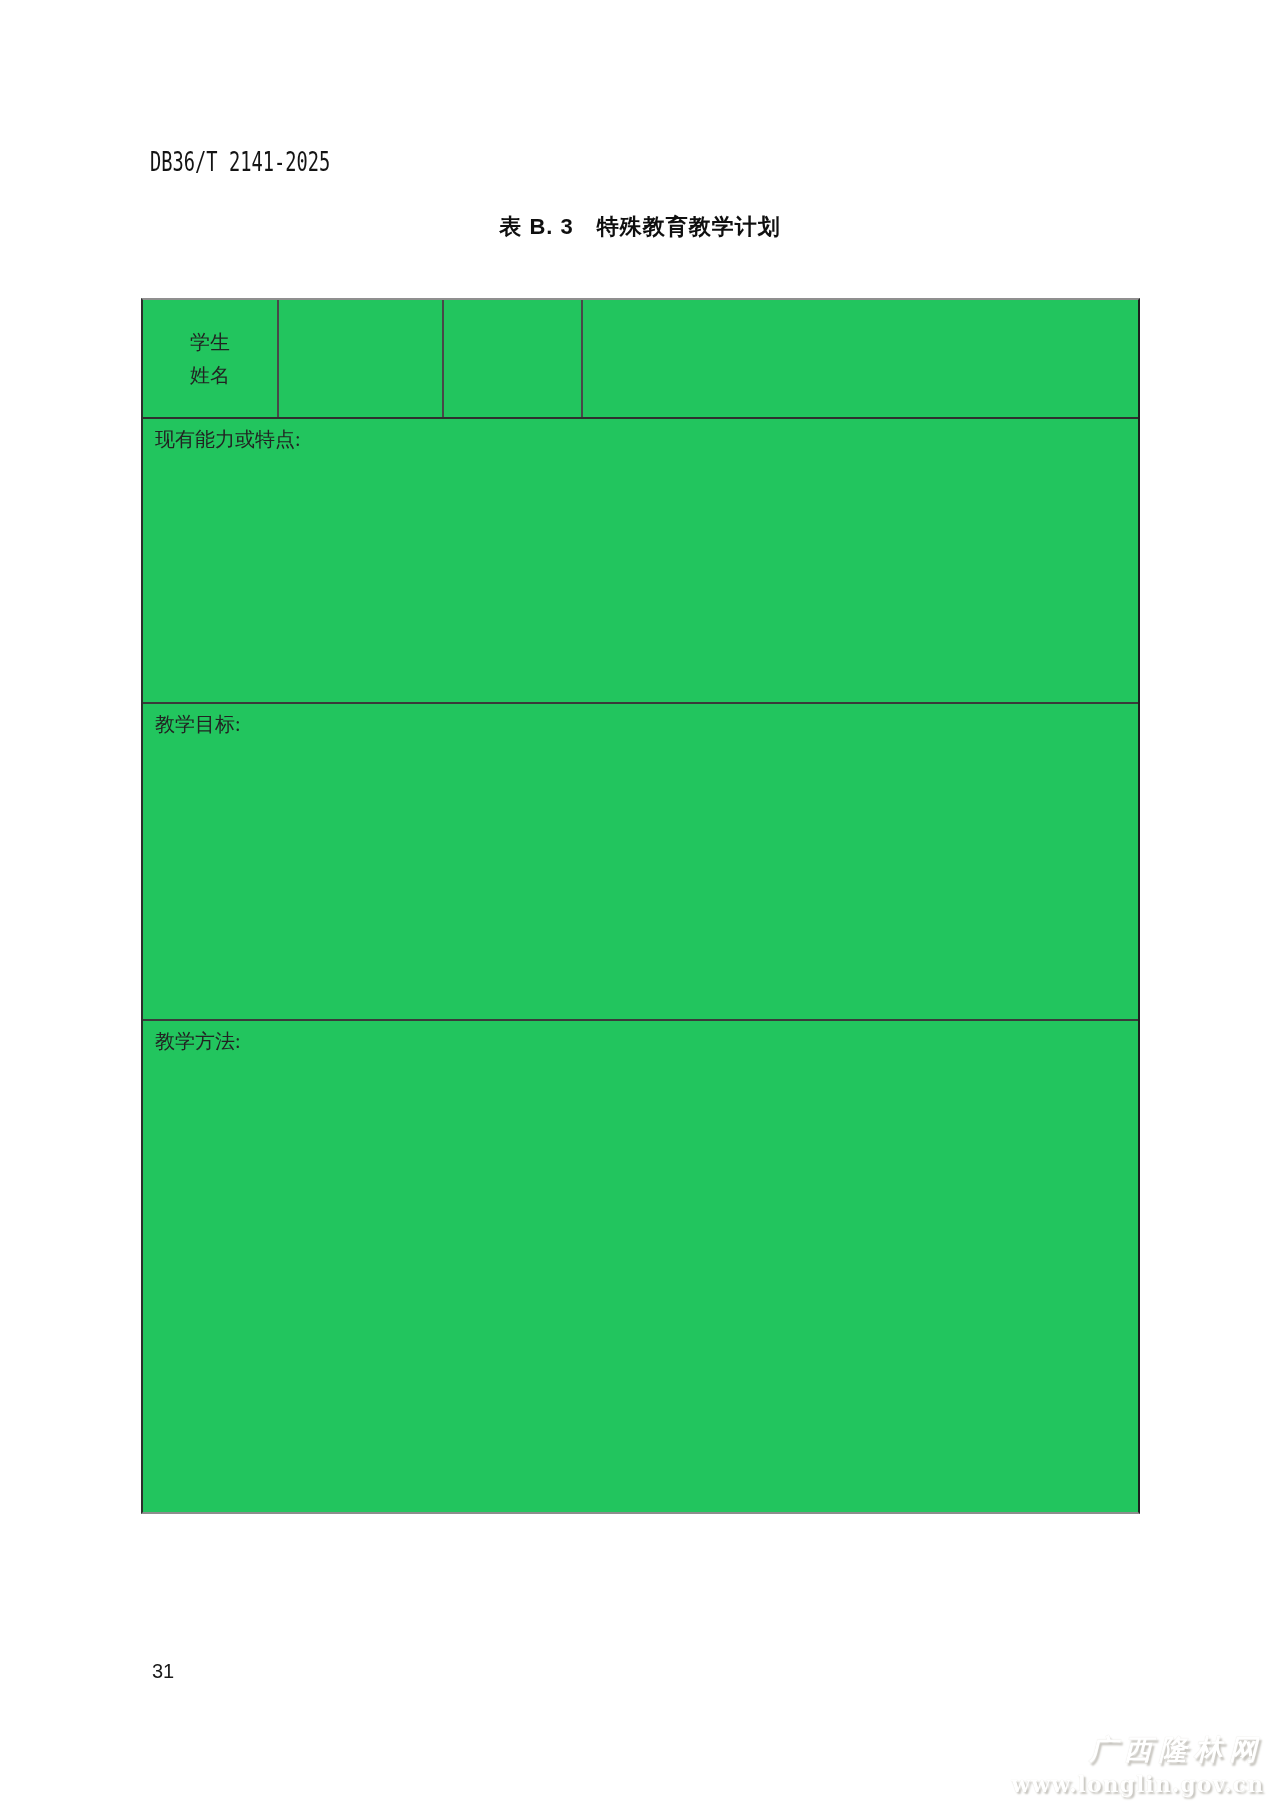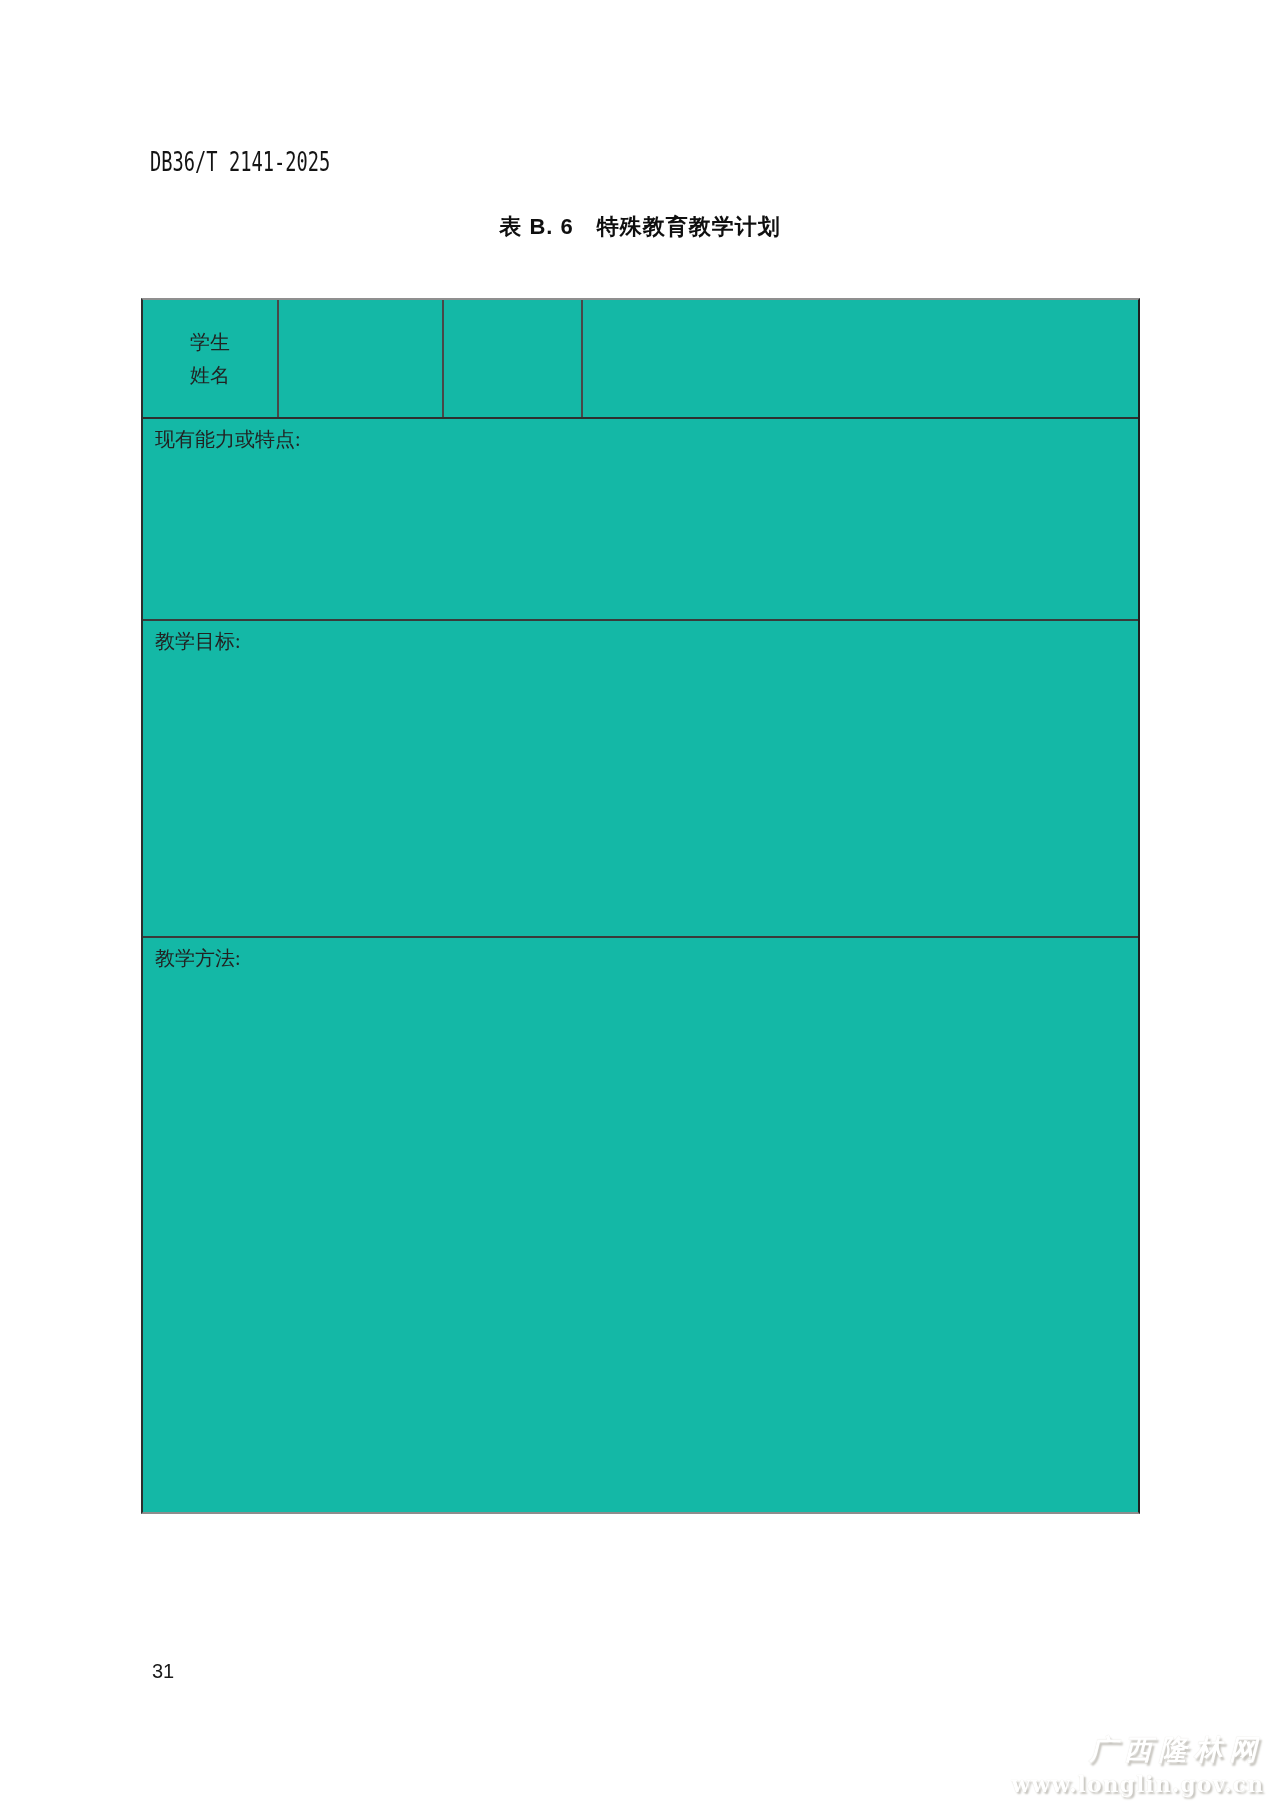--- a/index.html
+++ b/index.html
@@ -13,21 +13,21 @@
     font-size:26px;color:#141414;white-space:pre;
     transform:scaleX(0.72);transform-origin:0 50%;
   }
   .table-title{
     position:absolute;left:0;top:212px;width:1280px;text-align:center;
     font-family:"Liberation Sans","DejaVu Sans",sans-serif;font-weight:700;
     font-size:22px;color:#0f0f0f;letter-spacing:1px;white-space:pre;
   }
   .form-table{
     position:absolute;left:141px;top:298px;width:999px;height:1216px;
-    box-sizing:border-box;background:#14b8a6;
+    box-sizing:border-box;background:#22c55e;
     border-top:2px solid #8f8f8f;
     border-bottom:2px solid #8d8d8d;
     border-left:2px solid #2d2d2d;
     border-right:2px solid #1f1f1f;
     display:flex;flex-direction:column;
   }
   .header-row{
     display:grid;
     grid-template-columns:136px 165px 139px 170px 170px minmax(0,1fr);
     height:119px;flex:0 0 auto;
@@ -65,35 +65,35 @@
     font-weight:700;font-size:22px;line-height:23px;letter-spacing:1px;
     color:#ffffff;white-space:nowrap;
     text-shadow:2px 2px 2px #c7c5bf,0 0 1px #dbd9d3;
   }
 </style>
 </head>
 <body>
 
 <div class="doc-code">DB36/T 2141-2025</div>
 
-<div class="table-title">表 B. 6　特殊教育教学计划</div>
+<div class="table-title">表 B. 3　特殊教育教学计划</div>
 
 <div class="form-table">
 
   <div class="header-row">
     <div class="cell">
       <div>学生</div>
       <div>姓名</div>
     </div>
     <div class="cell"></div>
     <div class="cell"></div>
     <div class="cell last"></div>
   </div>
 
-  <div class="section" style="height:202px;">
+  <div class="section" style="height:285px;">
     <span class="section-label">现有能力或特点:</span>
   </div>
 
   <div class="section" style="height:317px;">
     <span class="section-label">教学目标:</span>
   </div>
 
   <div class="section last">
     <span class="section-label">教学方法:</span>
   </div>

